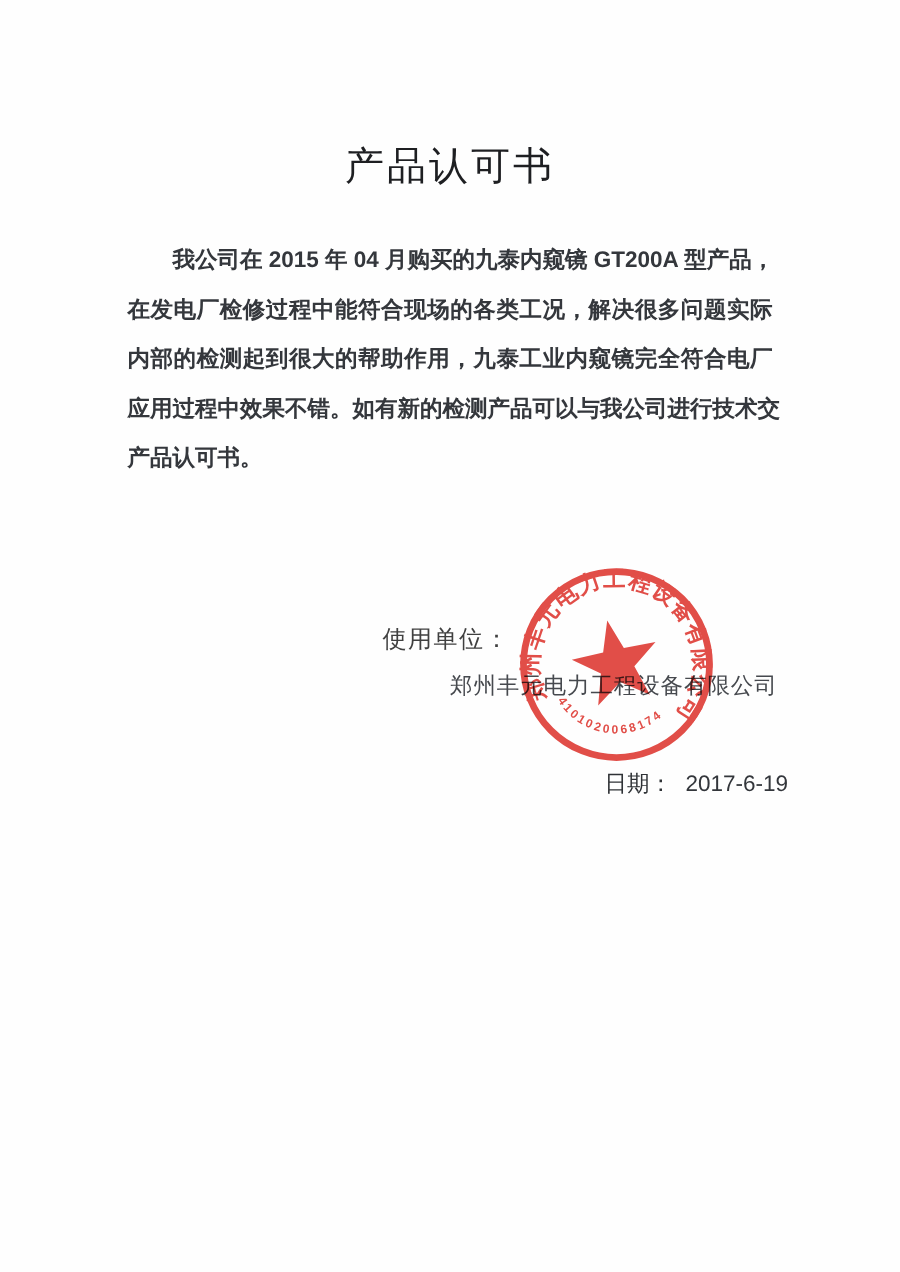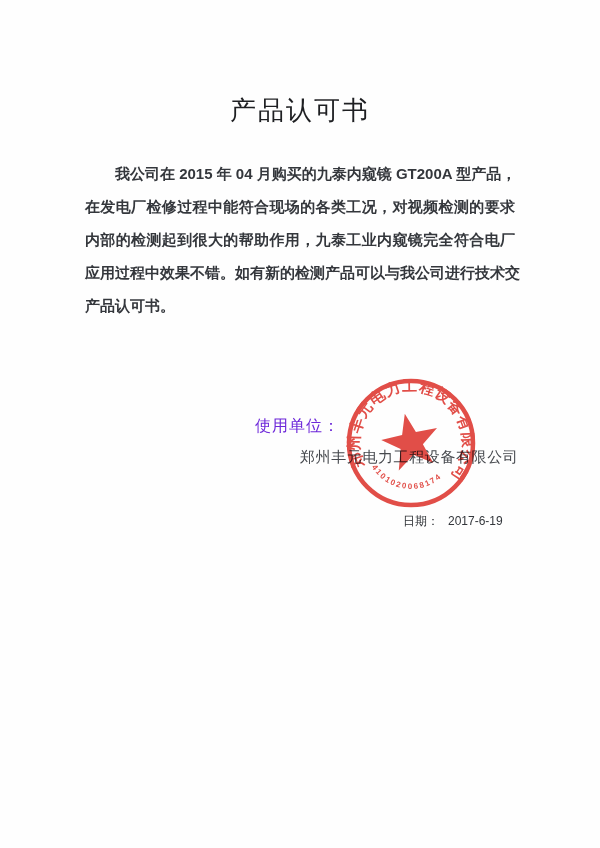--- a/index.html
+++ b/index.html
@@ -46,36 +46,36 @@
     white-space: nowrap;
   }
   .bline.first { text-indent: 2em; }
   .bline.last  { text-align-last: left; white-space: normal; }
 
   .sig-label {
     position: absolute;
     left: 255px;
     top: 416px;
     font-size: 16px;
-    color: #6d28d9;
+    color: #404040;
     letter-spacing: 1px;
   }
   .company-name {
     position: absolute;
     left: 300px;
     top: 448px;
     font-size: 15px;
     letter-spacing: 0.6px;
     color: #46494e;
   }
   .date-row {
     position: absolute;
     left: 403px;
     top: 513px;
-    font-size: 12px;
+    font-size: 15px;
     color: #2f3236;
   }
   .date-row .date-val {
     margin-left: 9px;
     font-family: "Liberation Sans", sans-serif;
     color: #33363b;
   }
 
   .seal {
     position: absolute;
@@ -103,21 +103,21 @@
 </style>
 </head>
 <body>
 
 <div class="page">
 
   <h1 class="doc-title">产品认可书</h1>
 
   <div class="doc-body">
     <div class="bline first">我公司在 2015 年 04 月购买的九泰内窥镜 GT200A 型产品，</div>
-    <div class="bline">在发电厂检修过程中能符合现场的各类工况，对视频检测的要求</div>
+    <div class="bline">在发电厂检修过程中能符合现场的各类工况，解决很多问题实际</div>
     <div class="bline">内部的检测起到很大的帮助作用，九泰工业内窥镜完全符合电厂</div>
     <div class="bline">应用过程中效果不错。如有新的检测产品可以与我公司进行技术交</div>
     <div class="bline last">产品认可书。</div>
   </div>
 
   <div class="sig-label">使用单位：</div>
 
   <div class="company-name">郑州丰元电力工程设备有限公司</div>
 
   <div class="date-row">

